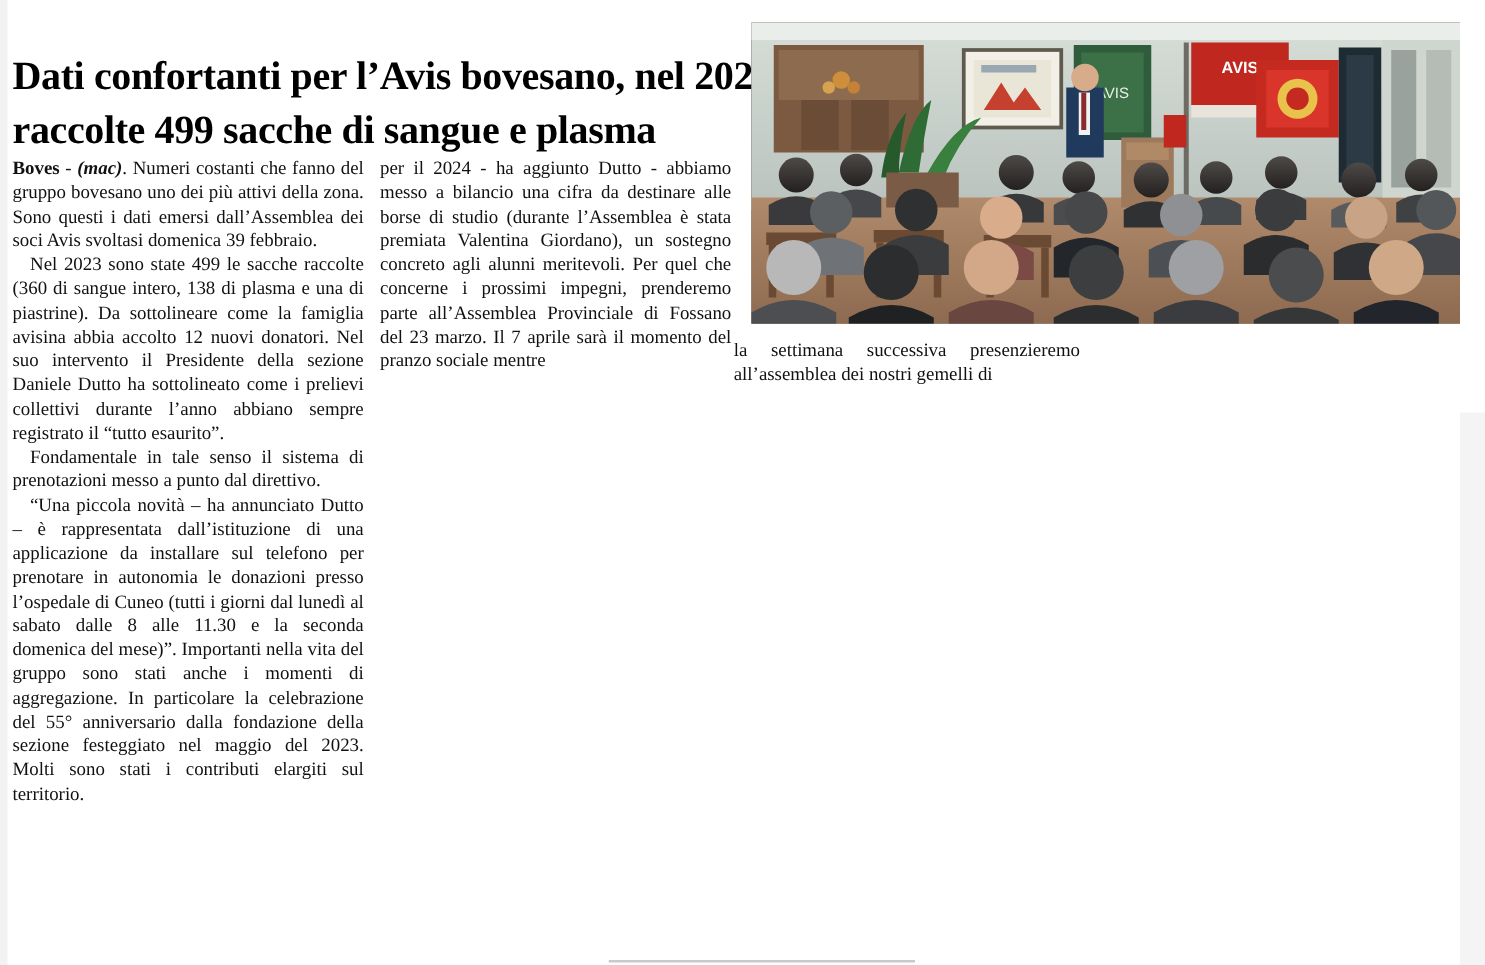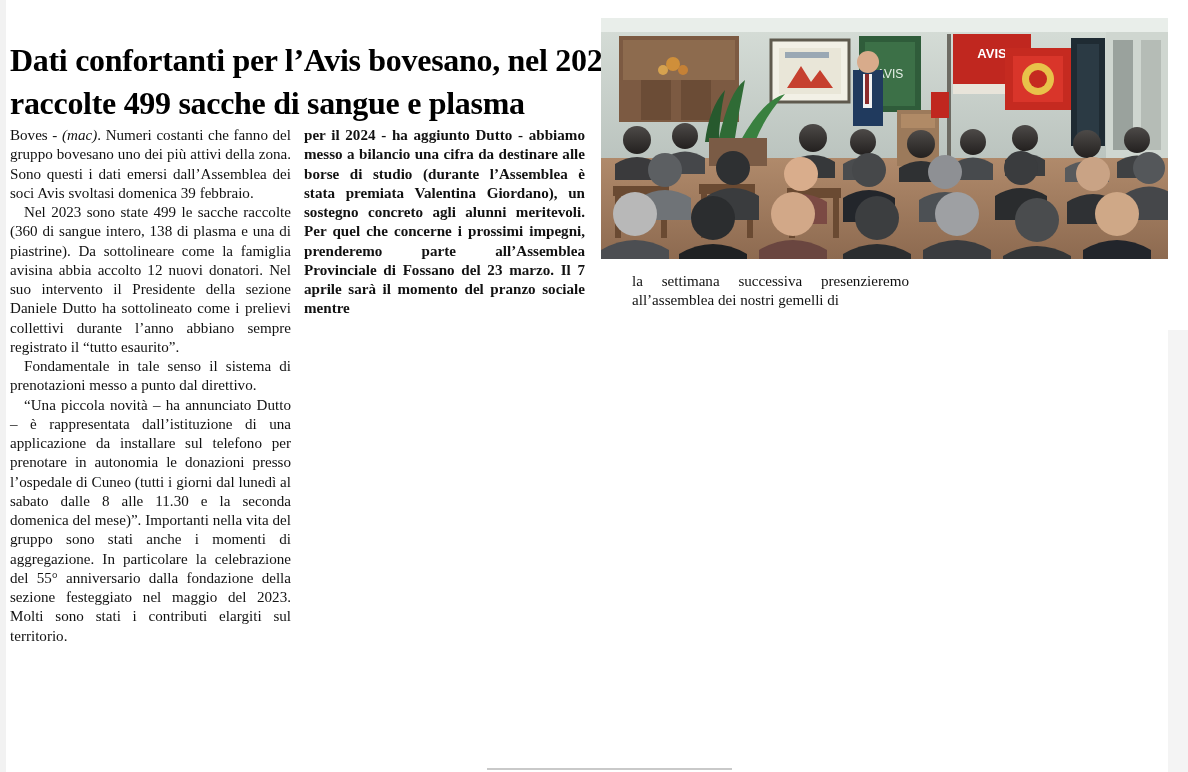--- a/index.html
+++ b/index.html
@@ -76,35 +76,35 @@
     color: #111111;
     -webkit-hyphens: none;
     hyphens: none;
   }
   .col p {
     margin: 0;
     text-indent: 14px;
     text-align: justify;
   }
   .col p.first { text-indent: 0; }
-  .col .lead { font-weight: normal; margin-top: 12px; }
+  .col .lead { font-weight: bold; margin-top: 12px; }
   .col .ital { font-style: italic; }
 
   #col1 { left: 10px;  top: 126px; width: 281px; }
-  #col2 { left: 304px; top: 126px; width: 281px; font-weight: bold; }
+  #col2 { left: 304px; top: 126px; width: 281px; }
 
   
   .col-lower {
     position: absolute;
     font-family: "Liberation Serif", serif;
     font-size: 15.1px;
     line-height: 19.25px;
     color: #111111;
   }
-  #col3 { left: 632px; top: 272px; width: 277px; }
+  #col3 { left: 587px; top: 272px; width: 277px; }
   #col4 { left: 888px; top: 272px; width: 280px; }
   .col-lower p { margin: 0; text-align: justify; text-indent: 0; }
 
   
   #photo {
     position: absolute;
     left: 601px;
     top: 18px;
     width: 567px;
     height: 241px;

